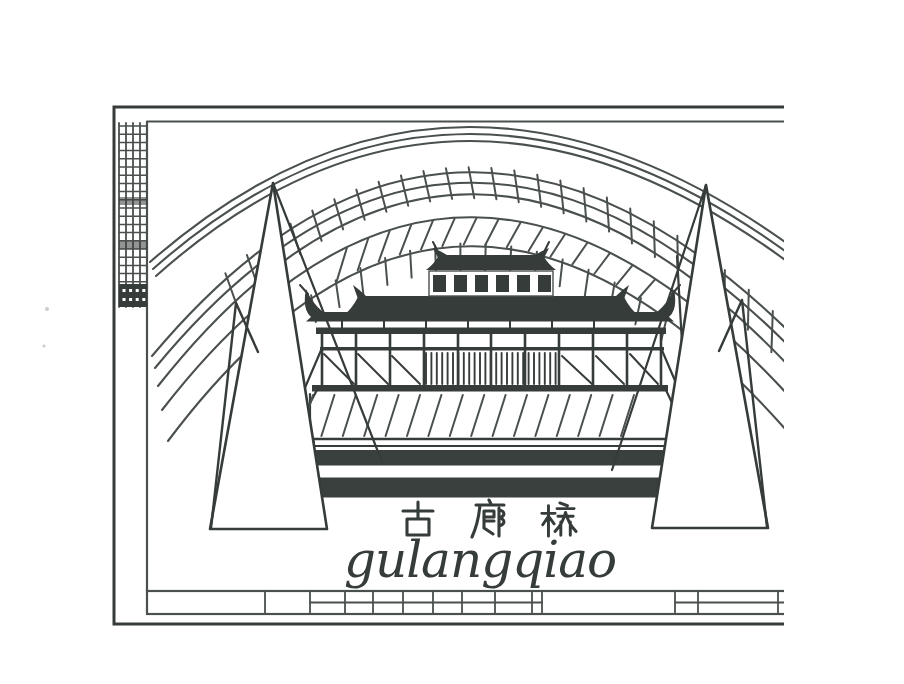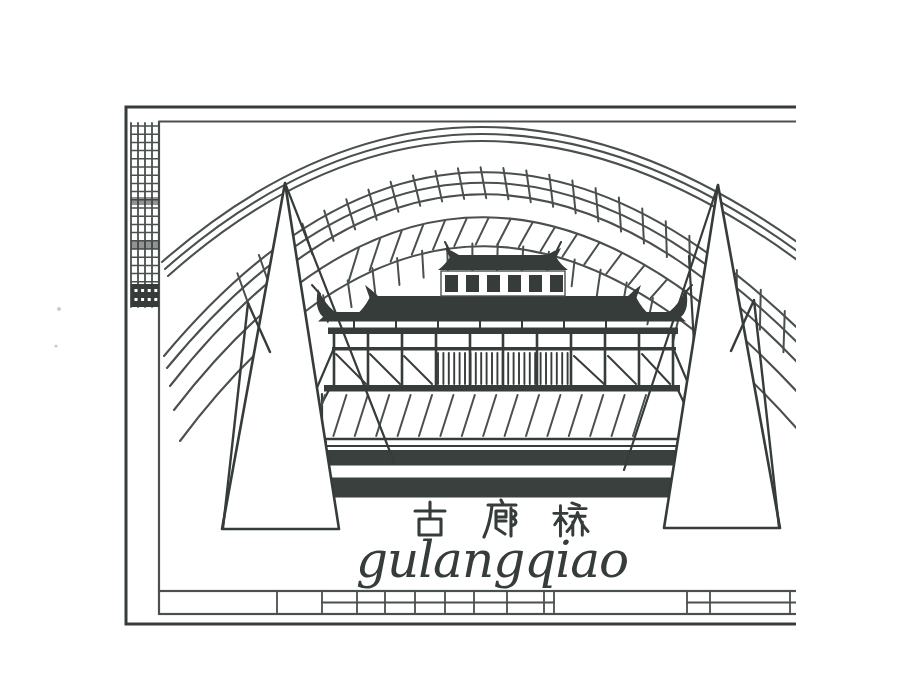--- a/index.html
+++ b/index.html
@@ -1,17 +1,17 @@
 <!DOCTYPE html>
 <html style="--ink: #363c3a; --line: #4a504d; --band: #3a403e; --paper: #ffffff;"><head>
 <meta charset="utf-8">
 <style>
   html,body{margin:0;padding:0;background:#fff;}
   .stage{position:relative;width:784px;height:684px;background:var(--paper,#fff);overflow:hidden;
-         font-family:"DejaVu Sans",sans-serif;padding-left:12px;}
+         font-family:"DejaVu Sans",sans-serif;}
   svg{display:block}
   .ln{stroke:var(--line,#4a504d);fill:none;stroke-linecap:round;}
   .lnb{stroke:var(--ink,#363c3a);fill:none;stroke-linecap:round;}
   .fl{fill:var(--ink,#363c3a);stroke:none;}
   .wh{fill:#ffffff;}
   .tower{fill:#ffffff;stroke:var(--ink,#363c3a);stroke-width:2.6;stroke-linejoin:round;}
   .hz{stroke:var(--ink,#363c3a);stroke-width:3.1;fill:none;stroke-linecap:round;stroke-linejoin:round;}
   .pinyin{font-family:"DejaVu Serif",serif;font-style:italic;font-size:50px;letter-spacing:-1px;
           fill:var(--ink,#363c3a);}
 </style>

